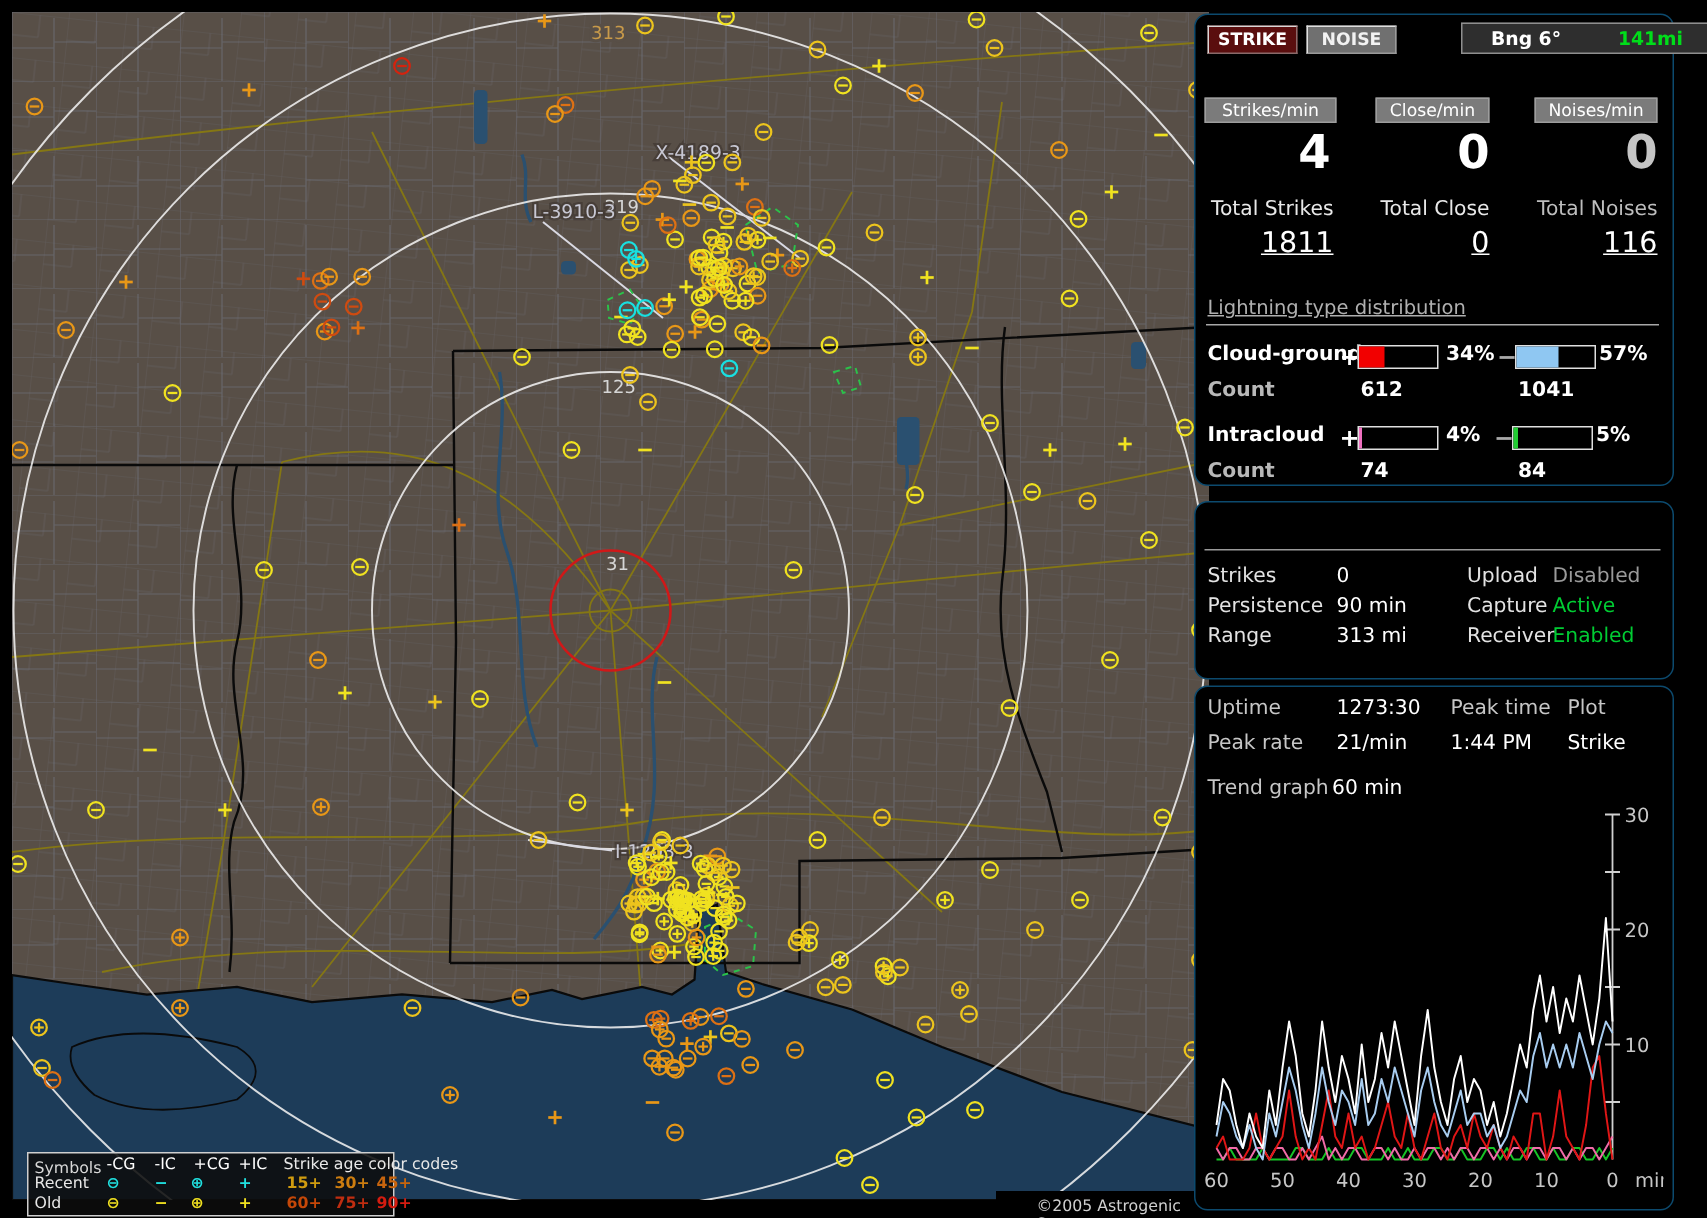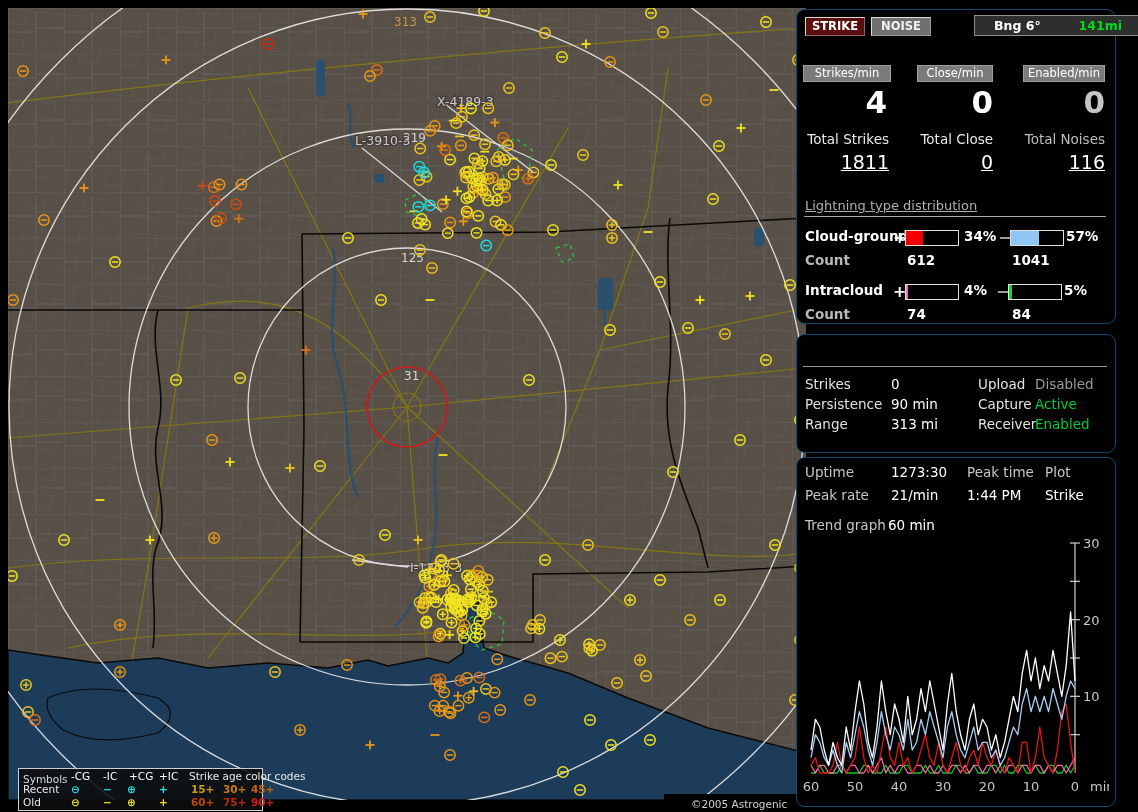--- a/index.html
+++ b/index.html
@@ -1407,21 +1407,21 @@
 <div id="panel-a" class="panel">
   <div id="strike-btn" class="btn">STRIKE</div>
   <div id="noise-btn" class="btn">NOISE</div>
   <div id="bng-box">
     <span class="bng-l">Bng 6°</span>
     <span class="bng-v">141mi</span>
   </div>
 
   <div class="chip" style="left:6px;width:86px">Strikes/min</div>
   <div class="chip" style="left:120px;width:74px">Close/min</div>
-  <div class="chip" style="left:226px;width:80px">Enabled/min</div>
+  <div class="chip" style="left:226px;width:80px">Noises/min</div>
 
   <div class="col-r rate" style="left:8px;width:82px;color:#fff">4</div>
   <div class="col-r rate" style="left:114px;width:82px;color:#fff">0</div>
   <div class="col-r rate" style="left:226px;width:82px;color:#c5c5c5">0</div>
 
   <div class="col-r tlabel" style="left:8px;width:84px;color:#e8e8e8">Total Strikes</div>
   <div class="col-r tlabel" style="left:112px;width:84px;color:#e8e8e8">Total Close</div>
   <div class="col-r tlabel" style="left:224px;width:84px;color:#bdbdbd">Total Noises</div>
 
   <div class="col-r tval" style="left:8px;width:84px">1811</div>

